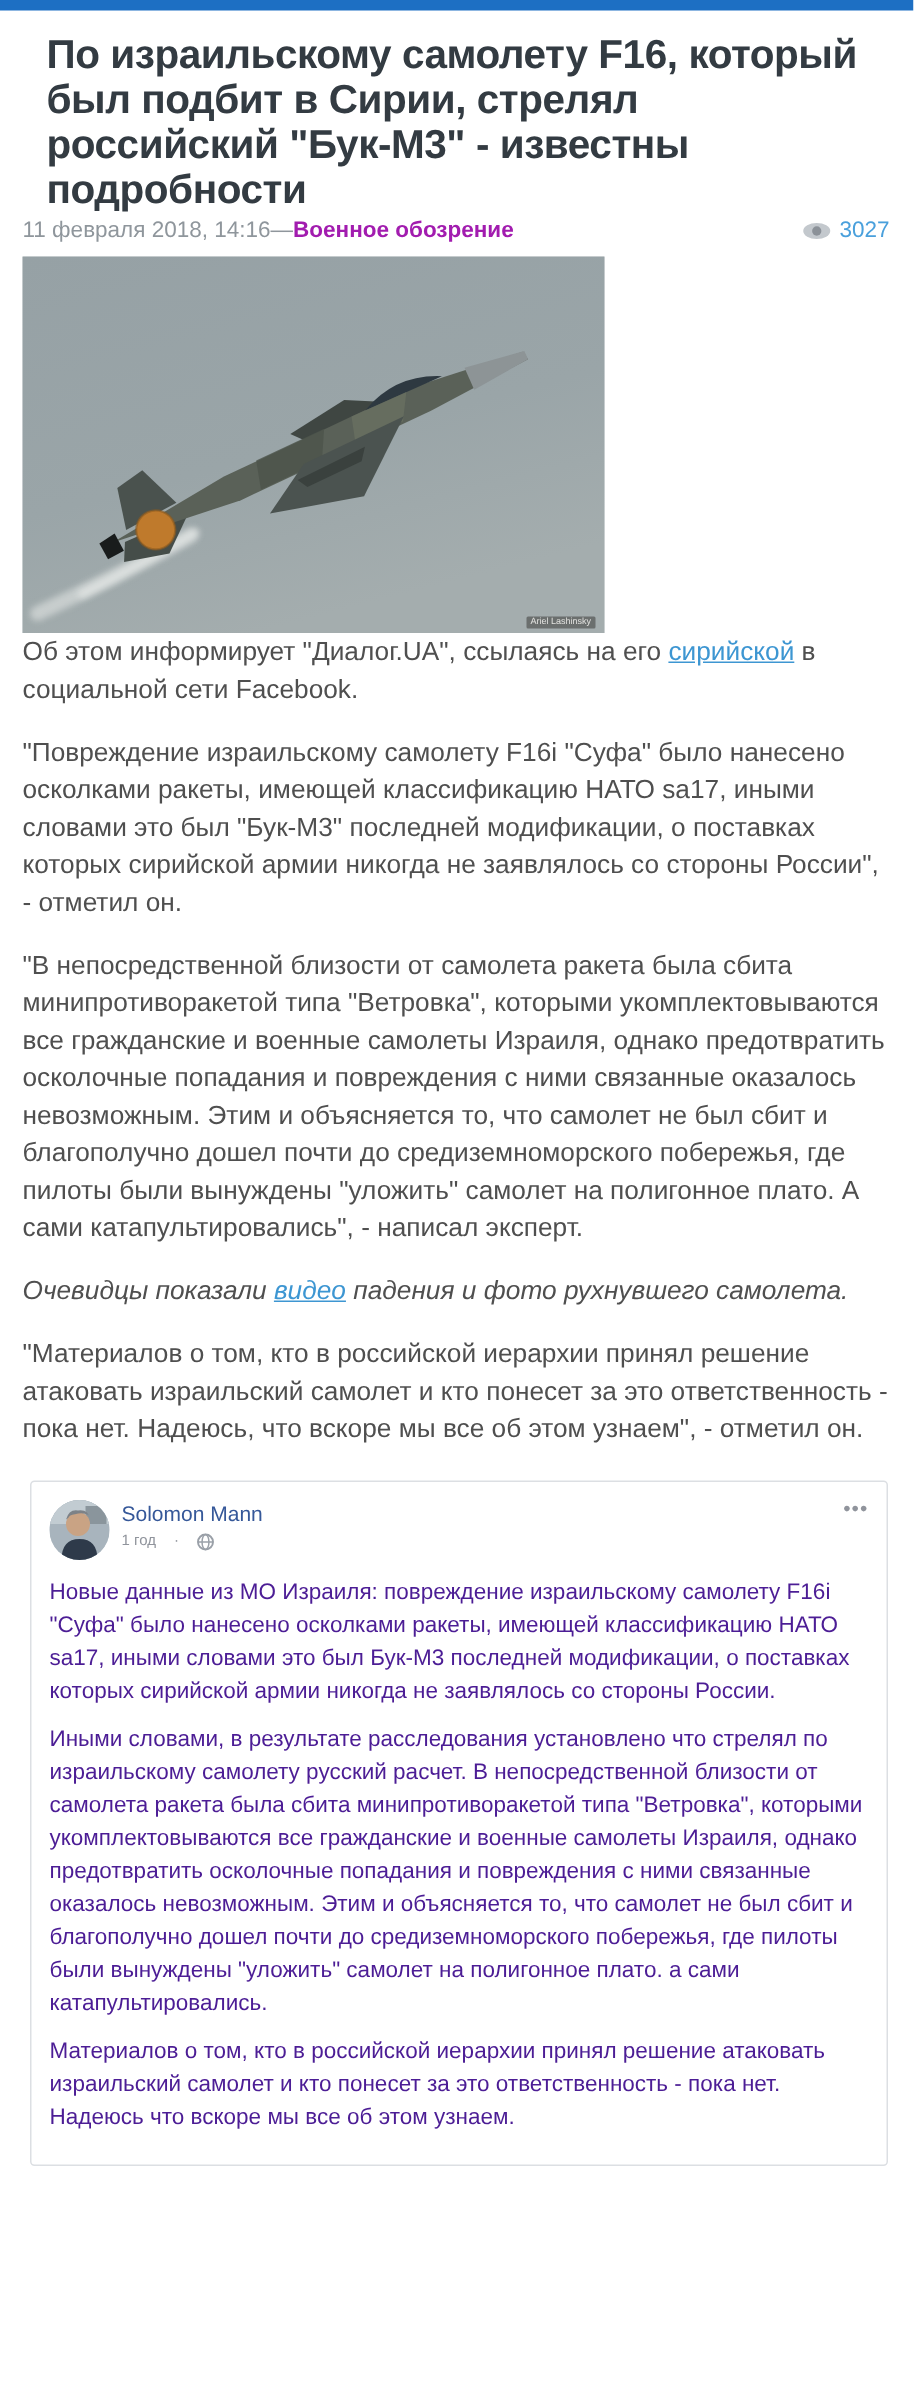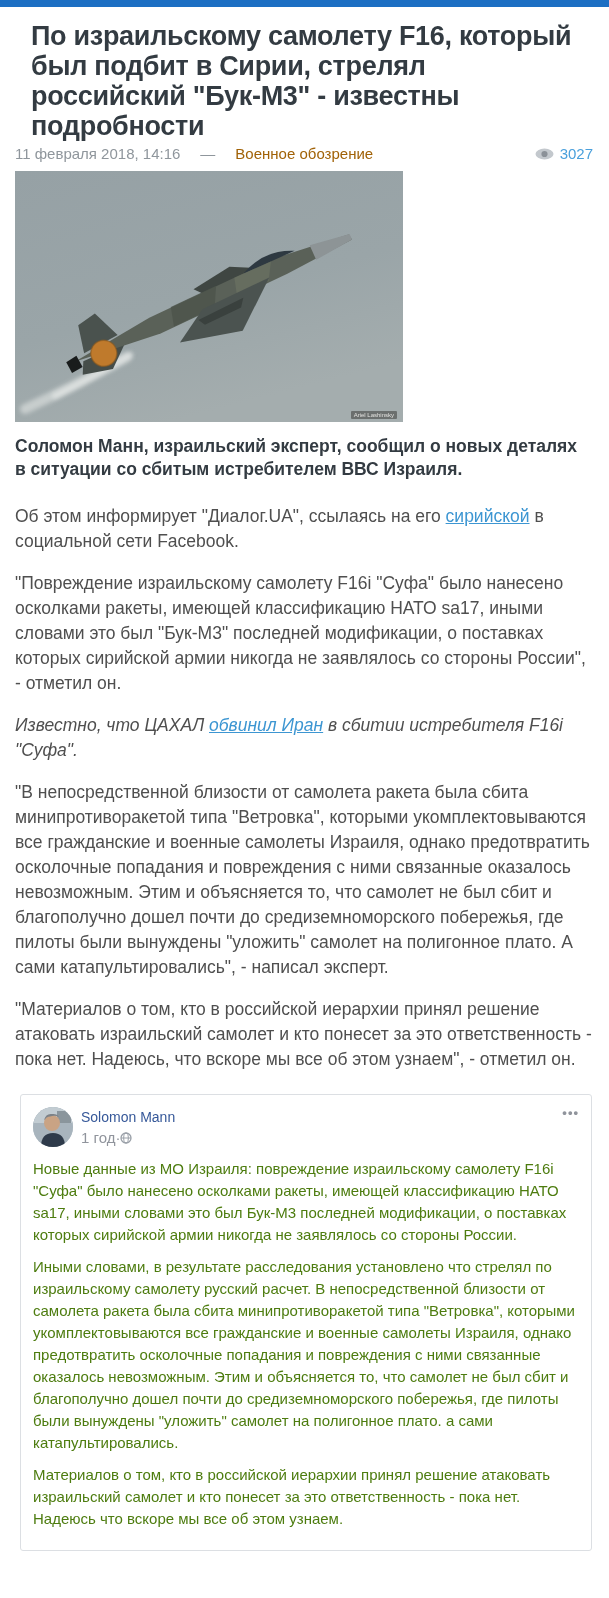--- a/index.html
+++ b/index.html
@@ -8,24 +8,24 @@
   .container{padding:0 16px 0 15px;}
   h1.page-title{
     margin:14px 16px 2px;
     font-size:27px;line-height:30px;font-weight:bold;
     color:#333b42;letter-spacing:-0.3px;max-width:585px;
   }
   .meta-row{
     display:flex;align-items:center;justify-content:space-between;
     font-size:15px;color:#8f969c;margin:4px 0 9px;max-width:578px;
   }
-  .meta-left{display:flex;align-items:center;gap:20px;}
+  .meta-left{display:flex;align-items:center;gap:0;}
   .meta-date{color:#8f969c;}
   .meta-dash{color:#8f969c;}
-  .category-link{color:#a16207;text-decoration:none;cursor:pointer;}
+  .category-link{color:#a21caf;text-decoration:none;cursor:pointer;font-weight:bold;}
   .views{display:flex;align-items:center;gap:6px;}
   .views .count{color:#4aa0dc;}
   .eye-icon svg{display:block;}
   .photo{
     position:relative;width:388px;height:251px;overflow:hidden;
     background:linear-gradient(160deg,#97a2a6 0%,#9aa5a8 55%,#a3acad 100%);
   }
   .photo svg{display:block;width:100%;height:100%;}
   .watermark{
     position:absolute;right:6px;bottom:3px;
@@ -49,28 +49,28 @@
     padding:12px 12px 10px;
   }
   .fb-header{display:flex;align-items:flex-start;position:relative;}
   .fb-avatar{
     width:40px;height:40px;border-radius:50%;overflow:hidden;flex:0 0 40px;
     cursor:pointer;background:#b9c4cc;
   }
   .fb-avatar svg{display:block;}
   .fb-head-text{margin-left:8px;padding-top:1px;}
   .fb-author{color:#365899;font-weight:normal;font-size:14px;text-decoration:none;cursor:pointer;display:inline-block;}
-  .fb-sub{display:flex;align-items:center;gap:0;color:#90949c;font-size:15px;margin-top:3px;}
+  .fb-sub{display:flex;gap:12px;color:#90949c;font-size:10px;margin-top:3px;}
   .fb-menu{
     position:absolute;right:0;top:-2px;color:#90949c;font-size:13px;
     letter-spacing:1px;cursor:pointer;font-weight:bold;
   }
   .fb-body{margin-top:11px;}
   .fb-body p{
-    color:#4d7c0f;font-size:15px;line-height:22px;margin:0 0 10px;
+    color:#4c1d95;font-size:15px;line-height:22px;margin:0 0 10px;
   }
   .globe-icon svg{display:block;}
 </style>
 </head>
 <body>
 
 <div class="top-bar"></div>
 
 <div class="container">
 
@@ -133,31 +133,30 @@
 
         <circle cx="-120" cy="6" r="13" fill="#bf7a2c"></circle>
         <circle cx="-120" cy="6" r="13" fill="none" stroke="#8c5a1e" stroke-width="1.5" opacity="0.6"></circle>
 
         <polygon points="-158,-1 -146,-3 -145,10 -157,11" fill="#191c1c"></polygon>
       </g>
     </svg>
     <span class="watermark">Ariel Lashinsky</span>
   </div>
 
-  <div class="lead">Соломон Манн, израильский эксперт, сообщил о новых деталях в ситуации со сбитым истребителем ВВС Израиля.</div>
 
   <p class="article-p"><span>Об этом информирует "Диалог.UA", ссылаясь на его </span><a class="text-link">сирийской</a><span> в социальной сети Facebook.</span></p>
 
   <p class="article-p">"Повреждение израильскому самолету F16i "Суфа" было нанесено осколками ракеты, имеющей классификацию НАТО sa17, иными словами это был "Бук-М3" последней модификации, о поставках которых сирийской армии никогда не заявлялось со стороны России", - отметил он.</p>
 
 
-  <p class="article-p italic"><span>Известно, что ЦАХАЛ </span><a class="text-link">обвинил Иран</a><span> в сбитии истребителя F16i "Суфа".</span></p>
 
   <p class="article-p">"В непосредственной близости от самолета ракета была сбита минипротиворакетой типа "Ветровка", которыми укомплектовываются все гражданские и военные самолеты Израиля, однако предотвратить осколочные попадания и повреждения с ними связанные оказалось невозможным. Этим и объясняется то, что самолет не был сбит и благополучно дошел почти до средиземноморского побережья, где пилоты были вынуждены "уложить" самолет на полигонное плато. А сами катапультировались", - написал эксперт.</p>
 
+  <p class="article-p italic"><span>Очевидцы показали </span><a class="text-link">видео</a><span> падения и фото рухнувшего самолета.</span></p>
 
   <p class="article-p">"Материалов о том, кто в российской иерархии принял решение атаковать израильский самолет и кто понесет за это ответственность - пока нет. Надеюсь, что вскоре мы все об этом узнаем", - отметил он.</p>
 
   <div class="fb-card">
     <div class="fb-header">
       <div class="fb-avatar">
         <svg width="40" height="40" viewBox="0 0 40 40">
           <rect width="40" height="40" fill="#a8b4bd"></rect>
           <rect x="0" y="0" width="40" height="16" fill="#c2ccd2"></rect>
           <rect x="24" y="4" width="14" height="12" fill="#8a959c"></rect>

